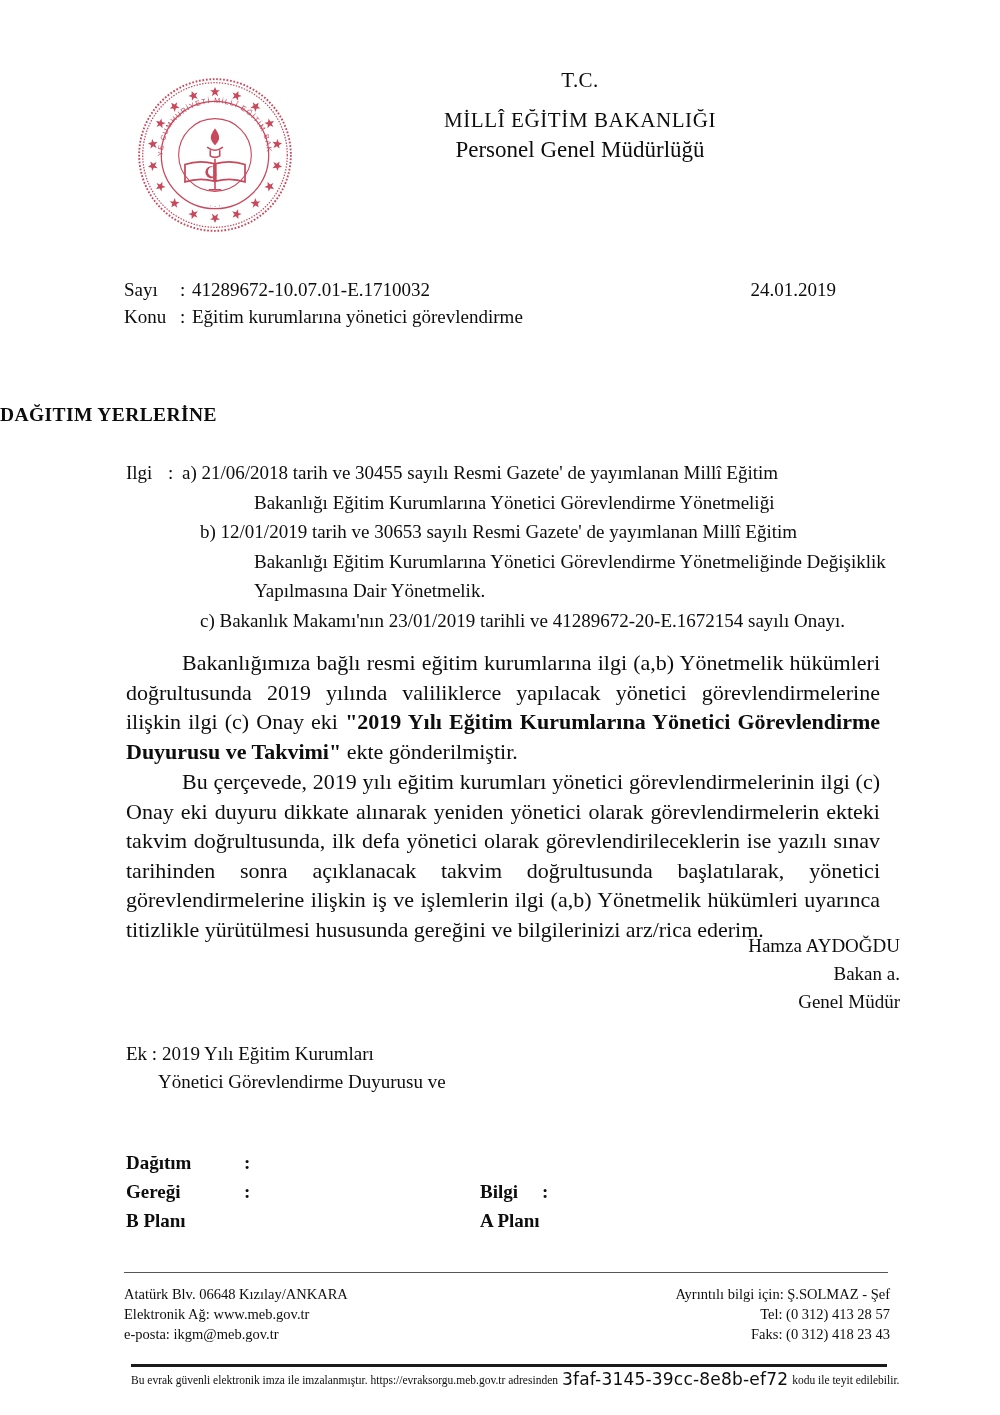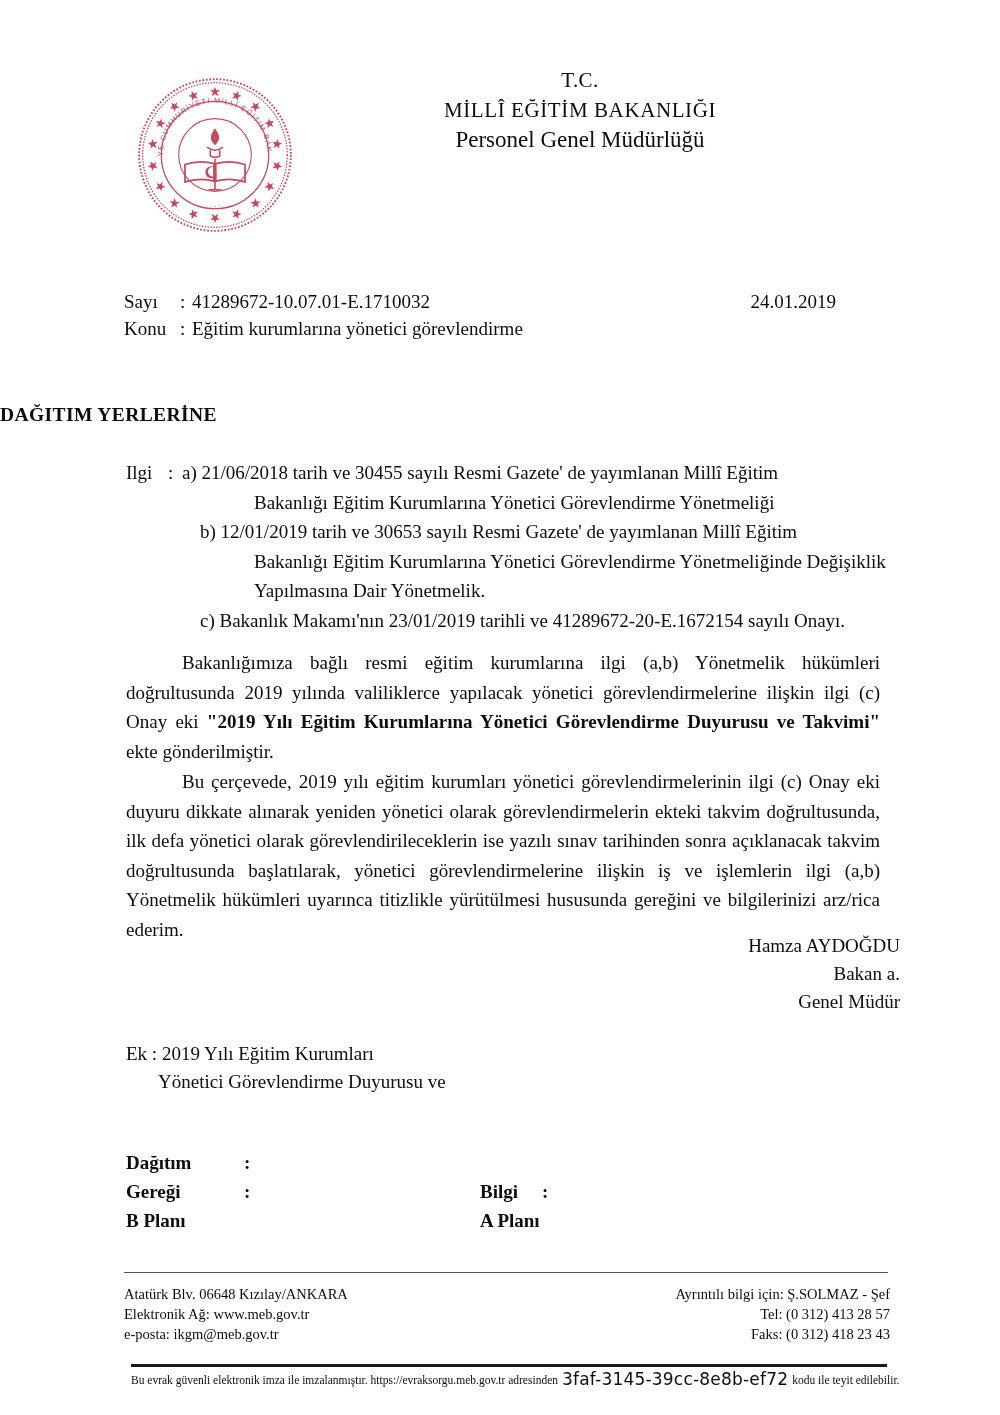--- a/index.html
+++ b/index.html
@@ -48,31 +48,32 @@
   }
   .header-text .line1 {
     font-size: 21px;
     letter-spacing: 0.4px;
     line-height: 29px;
   }
   .header-text .line2 {
     font-size: 21px;
     letter-spacing: 0.6px;
     line-height: 30px;
+    margin-top: 10px;
   }
   .header-text .line3 {
     font-size: 23px;
     line-height: 29px;
   }
 
   
   .meta {
     position: absolute;
     left: 124px;
-    top: 288px;
+    top: 276px;
     width: 760px;
     font-size: 19px;
     line-height: 27px;
   }
   .meta-row {
     position: relative;
     white-space: nowrap;
   }
   .meta-key {
     display: inline-block;
@@ -125,21 +126,21 @@
   .ilgi-item {
     margin-left: 74px;
   }
 
   
   .body-block {
     position: absolute;
     left: 126px;
     top: 648px;
     width: 754px;
-    font-size: 19px;
+    font-size: 22px;
     line-height: 29.5px;
     text-align: justify;
   }
   .body-block p {
     margin: 0;
     text-indent: 56px;
   }
   .body-block p + p {
     margin-top: 1px;
   }

